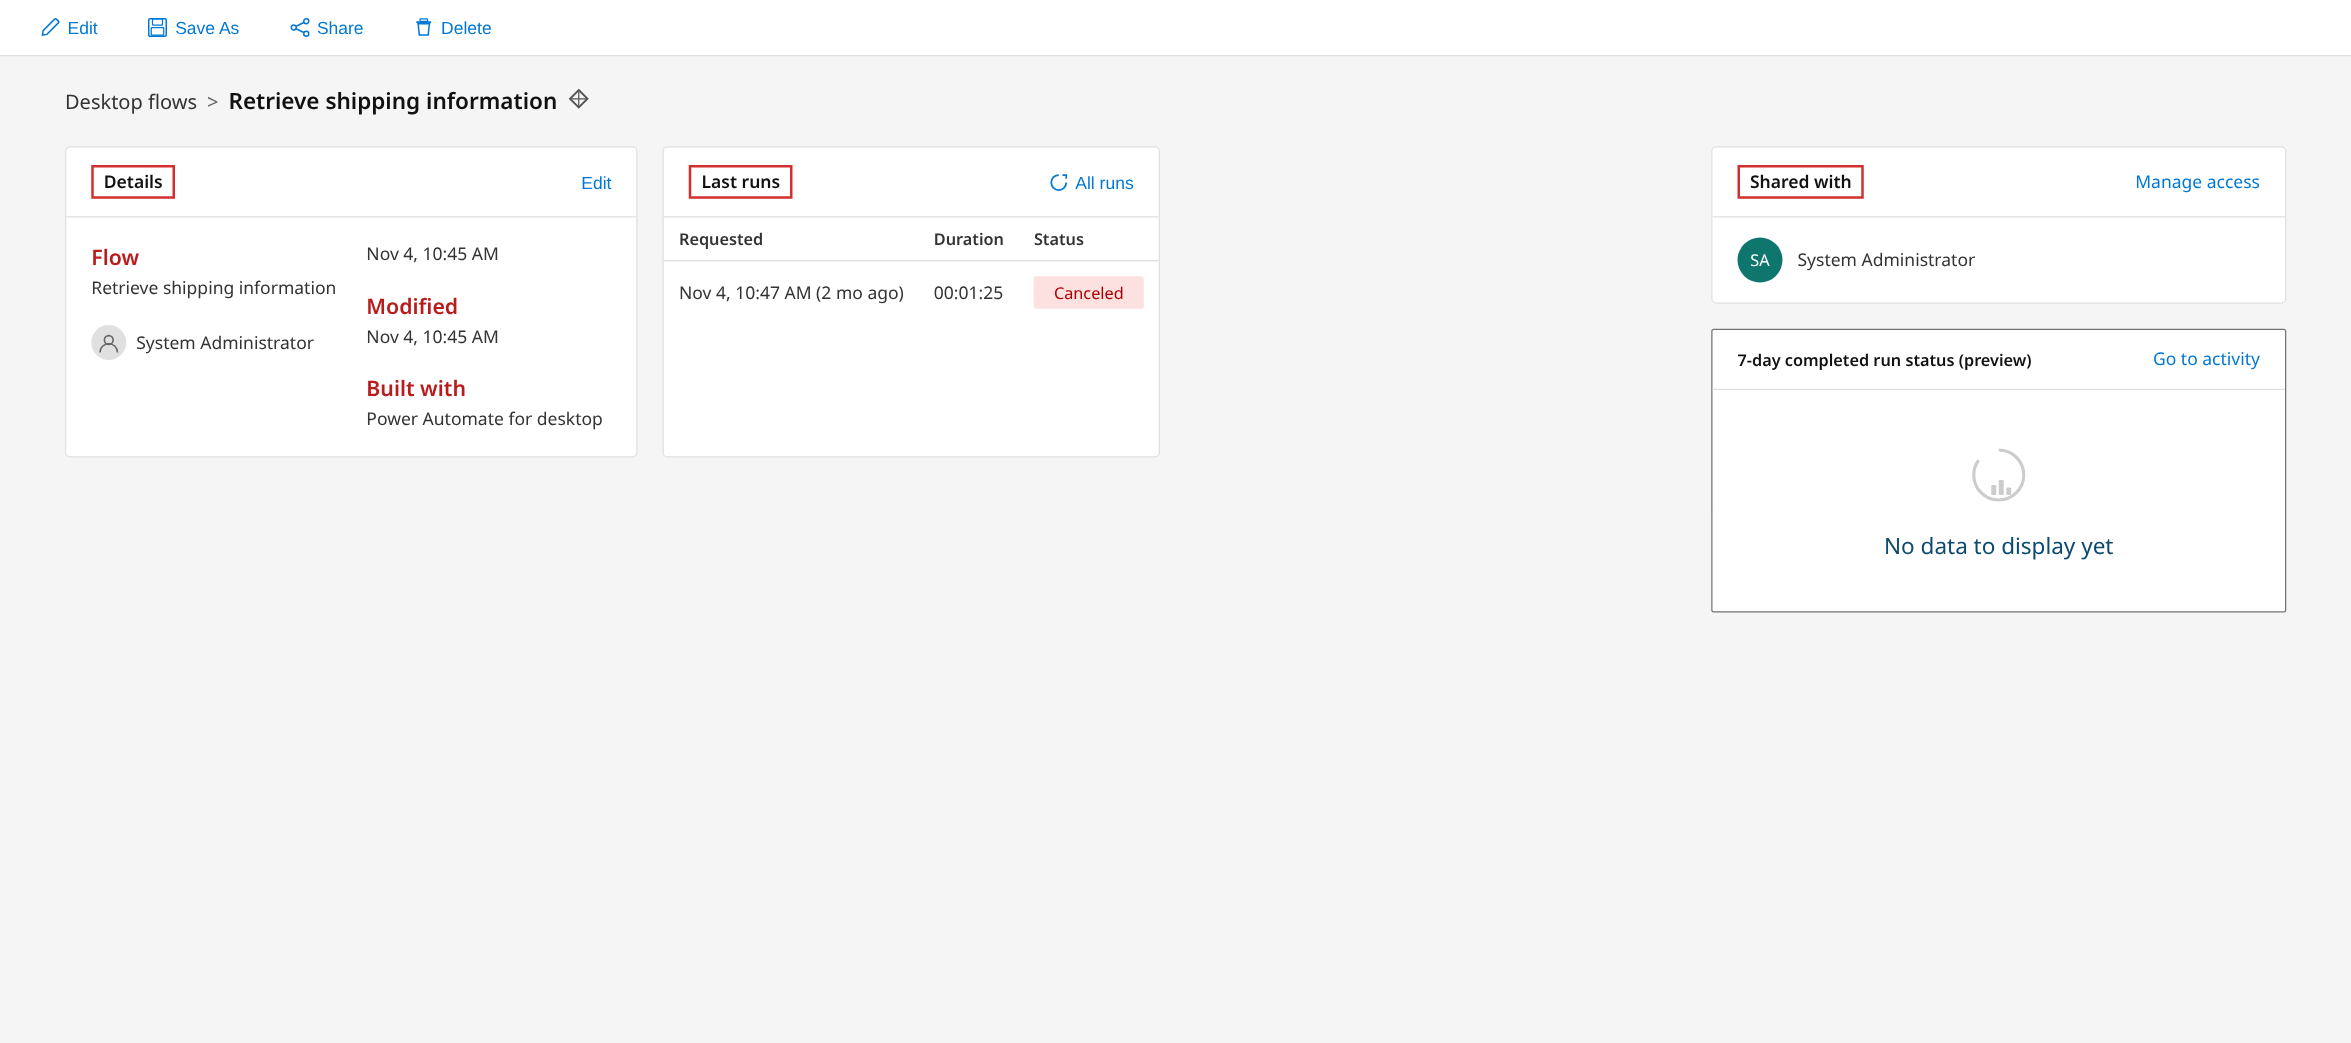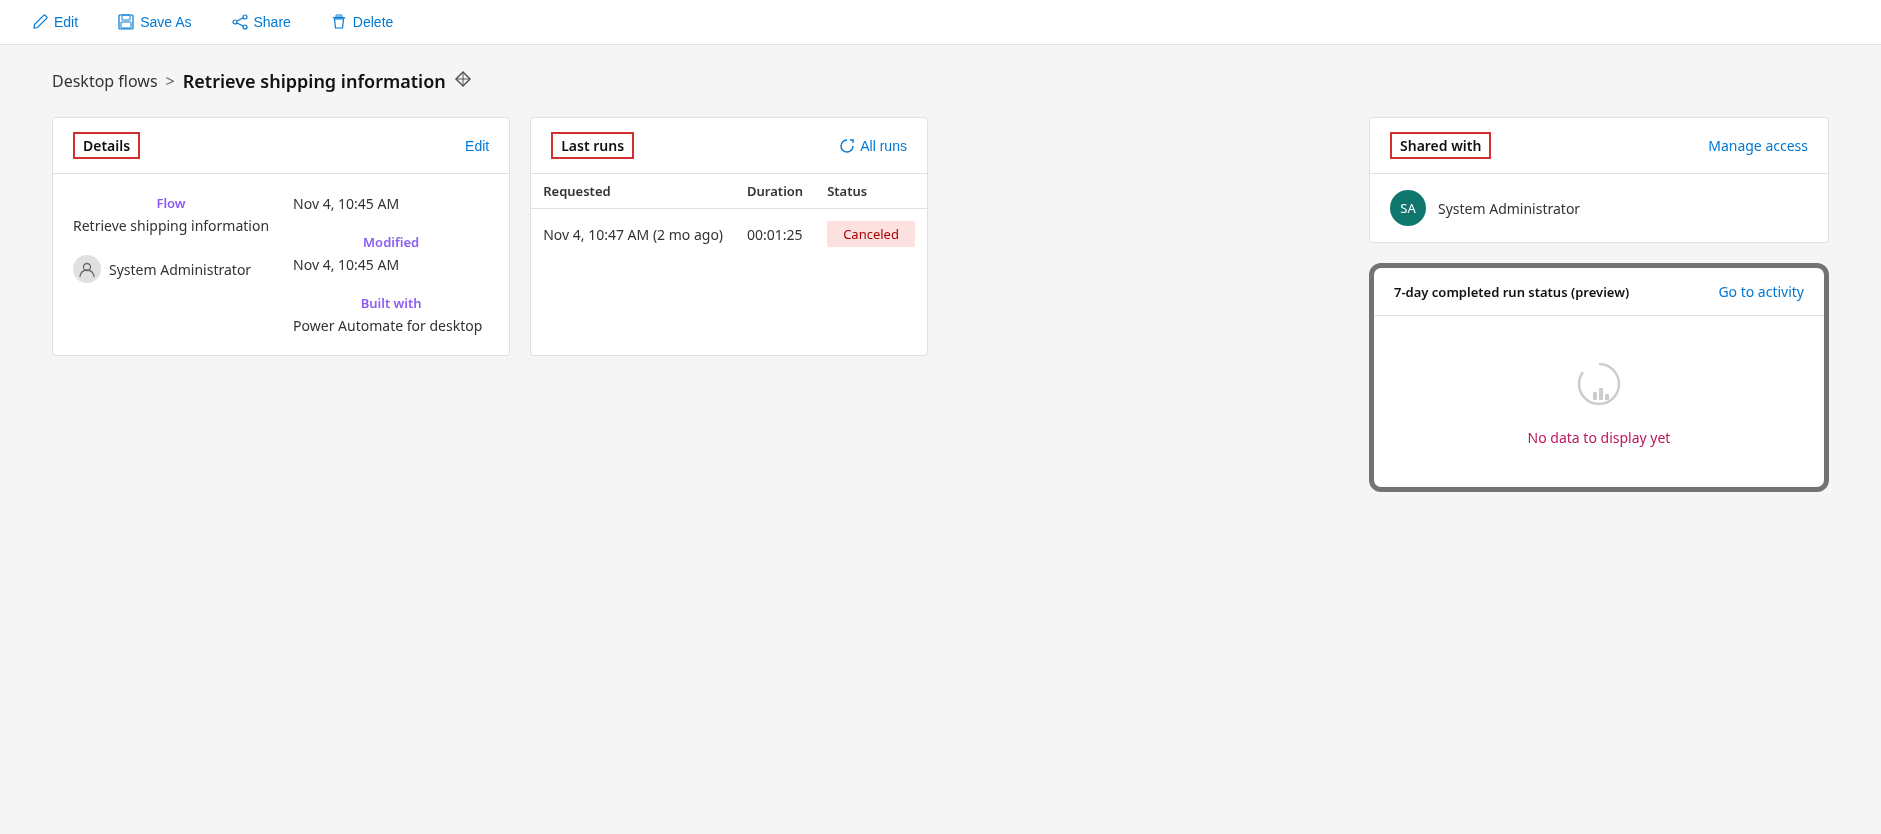--- a/index.html
+++ b/index.html
@@ -109,24 +109,23 @@
     }
 
     .details-grid {
       display: grid;
       grid-template-columns: 1fr 1fr;
       gap: 24px;
     }
     .detail-item {}
     .detail-label {
       font-weight: 600;
-      font-size: 13px;
-      color: #8b5cf6;
+      font-size: 17px;
+      color: #b91c1c;
       margin-bottom: 4px;
-      text-align: center;
     }
     .detail-value {
       font-size: 14px;
       color: #333;
     }
     .owner-row {
       display: flex;
       align-items: center;
       gap: 8px;
     }
@@ -206,22 +205,22 @@
       display: flex;
       align-items: center;
       justify-content: center;
       font-weight: 400;
       font-size: 13px;
       flex-shrink: 0;
     }
 
     .activity-card {
       background: #fff;
-      border: 5px solid #737373;
-      border-radius: 12px;
+      border: 1px solid #737373;
+      border-radius: 2px;
     }
     .activity-header {
       display: flex;
       align-items: center;
       justify-content: space-between;
       padding: 14px 20px;
       border-bottom: 1px solid #e0e0e0;
     }
     .activity-title {
       font-weight: 600;
@@ -232,22 +231,22 @@
       padding: 40px 20px;
       display: flex;
       flex-direction: column;
       align-items: center;
       gap: 12px;
     }
     .no-data-icon {
       color: #bbb;
     }
     .no-data-text {
-      font-size: 14px;
-      color: #be185d;
+      font-size: 18px;
+      color: #0c4a6e;
     }
   </style>
 </head>
 <body>
 
 <div class="toolbar">
   <button class="toolbar-btn">
     <svg width="16" height="16" viewBox="0 0 16 16" fill="none">
       <path d="M11.7 1.3a1 1 0 0 1 1.4 0l1.6 1.6a1 1 0 0 1 0 1.4L5.5 13.5l-3.5.5.5-3.5L11.7 1.3z" stroke="#0078d4" stroke-width="1.2" fill="none"></path>
     </svg>

